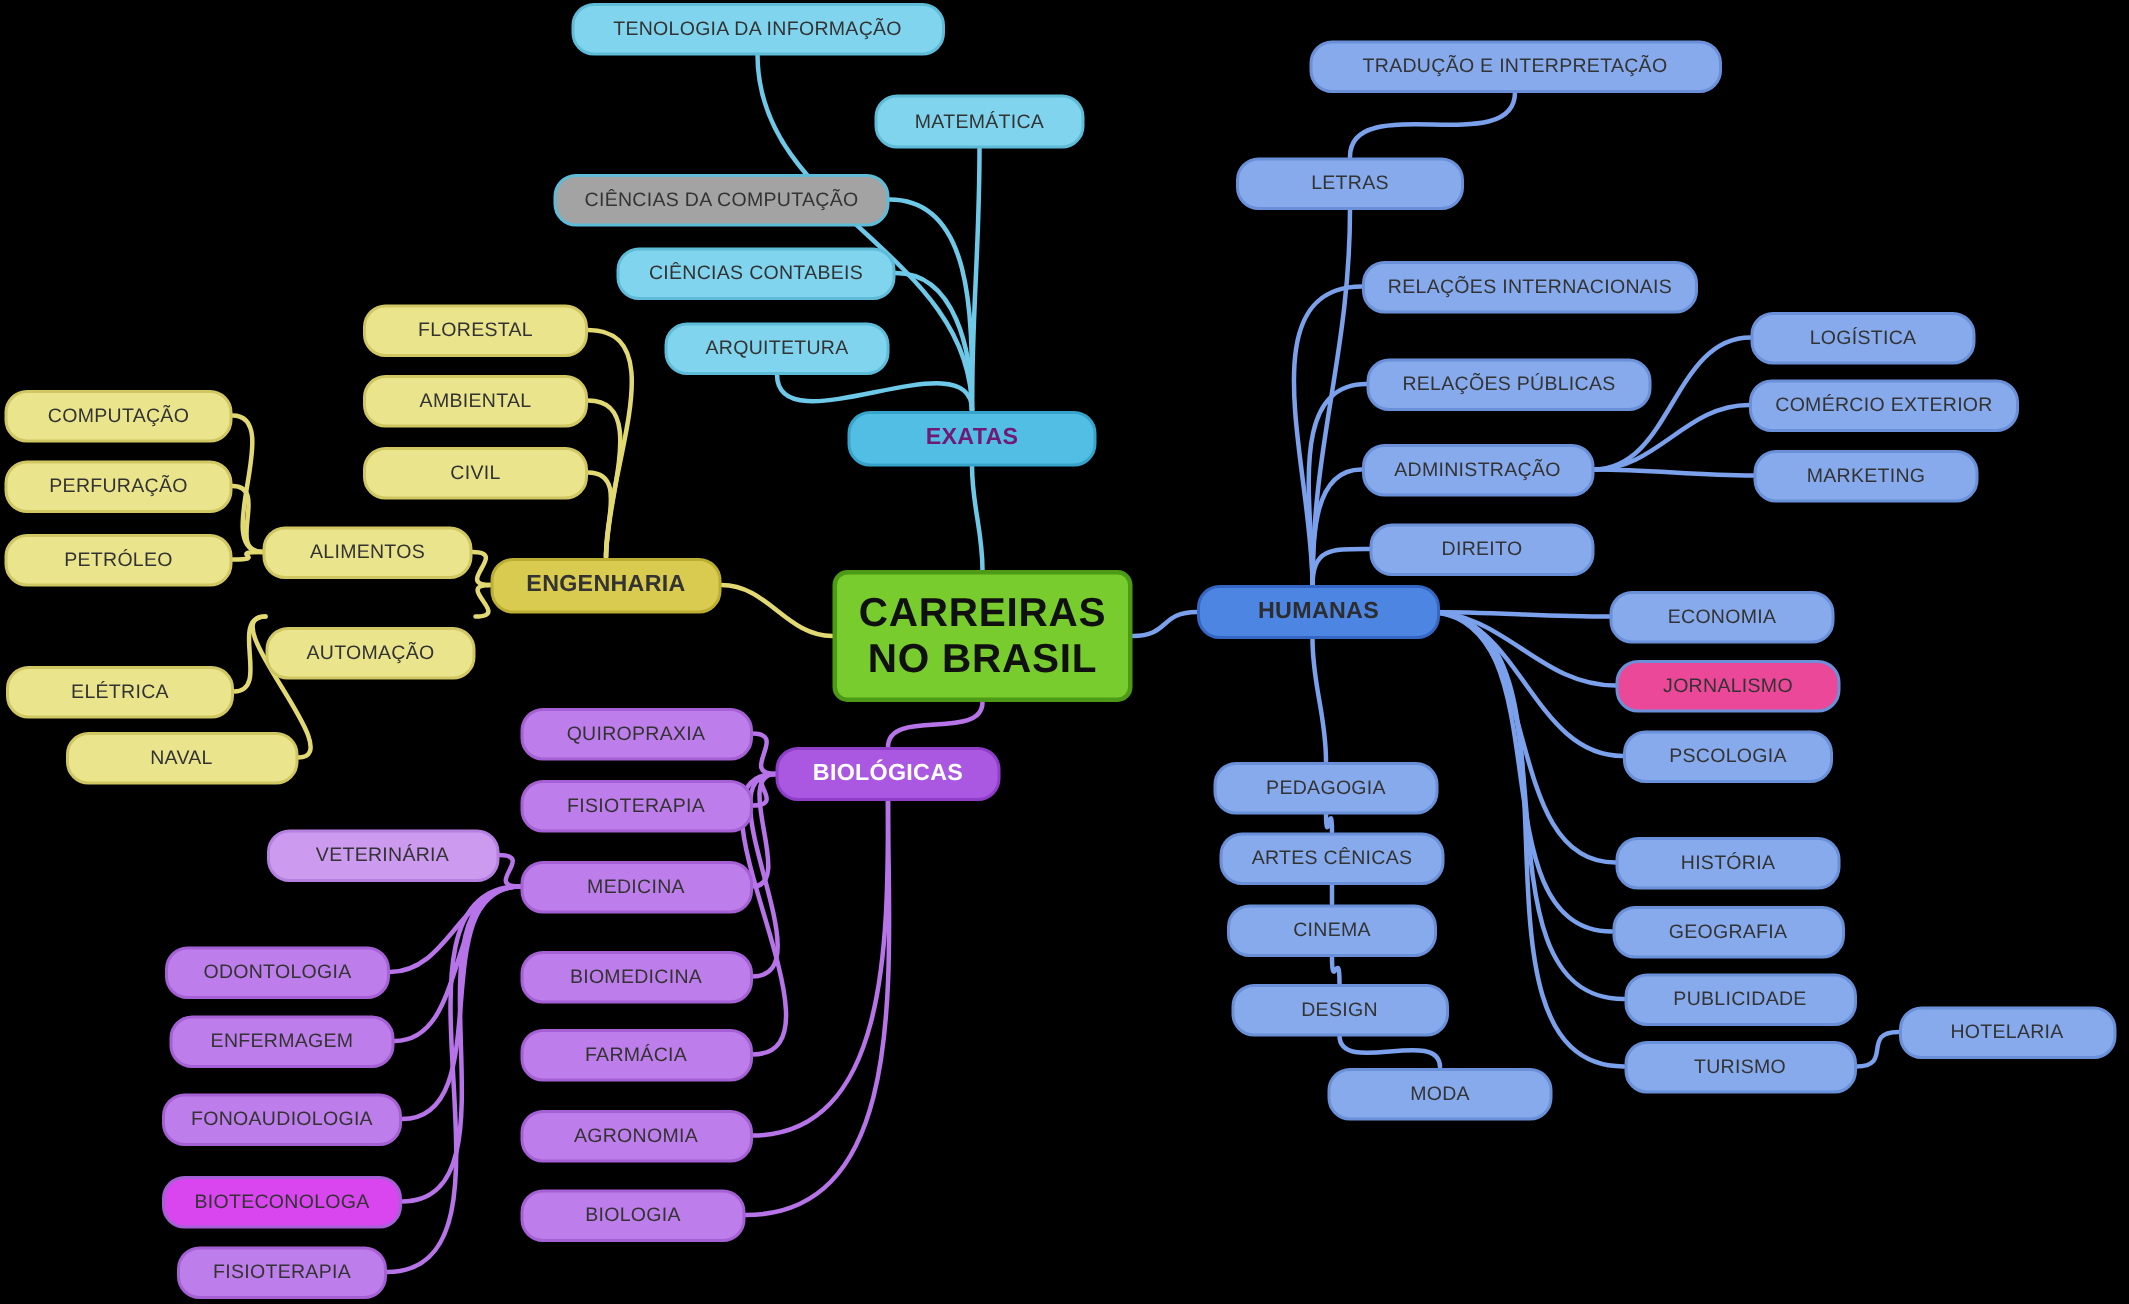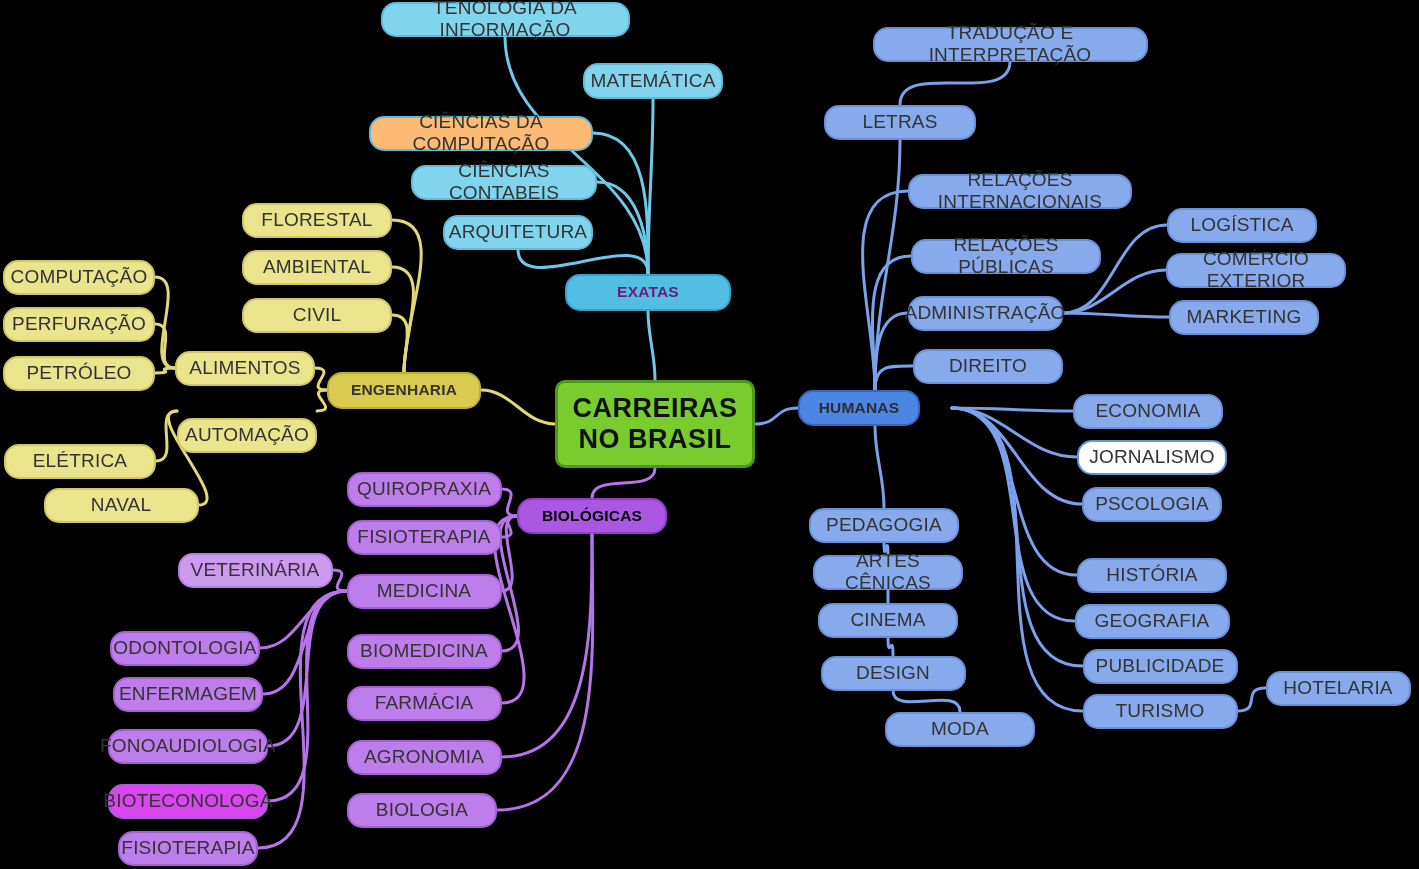--- a/index.html
+++ b/index.html
@@ -18,21 +18,21 @@
     width: 1419px; height: 869px;
   }
   .node {
     position: absolute;
     display: flex;
     align-items: center;
     justify-content: center;
     box-sizing: border-box;
     border: 2px solid;
     border-radius: 15px;
-    font-size: 19px;
+    font-size: 13px;
     line-height: 1.15;
     color: #333;
     text-align: center;
     white-space: pre-line;
     letter-spacing: 0.2px;
     cursor: default;
     user-select: none;
   }
   .node.category {
     font-weight: 700;
@@ -105,60 +105,60 @@
       <path d="M 888 589.5 C 888 614.5, 888 577.5, 888 602.5" fill="none" stroke="#7BA1EC" stroke-width="3" stroke-linecap="round"></path>
       <path d="M 888 637.5 C 888 662.5, 893 630.5, 893 655.5" fill="none" stroke="#7BA1EC" stroke-width="3" stroke-linecap="round"></path>
       <path d="M 893 690.5 C 893 717.1813043159437, 960 684.8186956840563, 960 711.5" fill="none" stroke="#7BA1EC" stroke-width="3" stroke-linecap="round"></path>
     </svg>
   <div id="node-layer">
       <div class="node root" style="left: 555px; top: 380px; width: 200px; height: 88px; background: rgb(121, 204, 45); border-color: rgb(76, 154, 22); color: rgb(16, 16, 16);">CARREIRAS
 NO BRASIL</div>
       <div class="node category" style="left: 565px; top: 273.5px; width: 166px; height: 37px; background: rgb(82, 190, 228); border-color: rgb(54, 163, 203); color: #701a75;">EXATAS</div>
       <div class="node child" style="left: 380.5px; top: 1.5px; width: 249px; height: 35px; background: rgb(129, 212, 238); border-color: rgb(95, 188, 217); color: rgb(51, 51, 51);">TENOLOGIA DA INFORMAÇÃO</div>
       <div class="node child" style="left: 583px; top: 63px; width: 140px; height: 36px; background: rgb(129, 212, 238); border-color: rgb(95, 188, 217); color: rgb(51, 51, 51);">MATEMÁTICA</div>
-      <div class="node child" style="left: 369px; top: 115.5px; width: 224px; height: 35px; background: #fdba74; border-color: rgb(95, 188, 217); color: rgb(51, 51, 51);">CIÊNCIAS DA COMPUTAÇÃO</div>
+      <div class="node child" style="left: 369px; top: 115.5px; width: 224px; height: 35px; background: #a3a3a3; border-color: rgb(95, 188, 217); color: rgb(51, 51, 51);">CIÊNCIAS DA COMPUTAÇÃO</div>
       <div class="node child" style="left: 411px; top: 164.5px; width: 186px; height: 35px; background: rgb(129, 212, 238); border-color: rgb(95, 188, 217); color: rgb(51, 51, 51);">CIÊNCIAS CONTABEIS</div>
       <div class="node child" style="left: 443px; top: 214.5px; width: 150px; height: 35px; background: rgb(129, 212, 238); border-color: rgb(95, 188, 217); color: rgb(51, 51, 51);">ARQUITETURA</div>
       <div class="node category" style="left: 327px; top: 371.5px; width: 154px; height: 37px; background: rgb(217, 203, 79); border-color: rgb(188, 174, 51); color: rgb(51, 51, 51);">ENGENHARIA</div>
       <div class="node child" style="left: 242px; top: 202.5px; width: 150px; height: 35px; background: rgb(234, 228, 140); border-color: rgb(208, 199, 98); color: rgb(51, 51, 51);">FLORESTAL</div>
       <div class="node child" style="left: 242px; top: 249.5px; width: 150px; height: 35px; background: rgb(234, 228, 140); border-color: rgb(208, 199, 98); color: rgb(51, 51, 51);">AMBIENTAL</div>
       <div class="node child" style="left: 242px; top: 297.5px; width: 150px; height: 35px; background: rgb(234, 228, 140); border-color: rgb(208, 199, 98); color: rgb(51, 51, 51);">CIVIL</div>
       <div class="node child" style="left: 175px; top: 350.5px; width: 140px; height: 35px; background: rgb(234, 228, 140); border-color: rgb(208, 199, 98); color: rgb(51, 51, 51);">ALIMENTOS</div>
       <div class="node child" style="left: 177px; top: 393.5px; width: 140px; height: 35px; background: rgb(234, 228, 140); border-color: rgb(208, 199, 98); color: rgb(51, 51, 51); margin-top: 24px;">AUTOMAÇÃO</div>
       <div class="node child" style="left: 3px; top: 259.5px; width: 152px; height: 35px; background: rgb(234, 228, 140); border-color: rgb(208, 199, 98); color: rgb(51, 51, 51); border-radius: 15px;">COMPUTAÇÃO</div>
       <div class="node child" style="left: 3px; top: 306.5px; width: 152px; height: 35px; background: rgb(234, 228, 140); border-color: rgb(208, 199, 98); color: rgb(51, 51, 51);">PERFURAÇÃO</div>
       <div class="node child" style="left: 3px; top: 355.5px; width: 152px; height: 35px; background: rgb(234, 228, 140); border-color: rgb(208, 199, 98); color: rgb(51, 51, 51);">PETRÓLEO</div>
       <div class="node child" style="left: 4px; top: 443.5px; width: 152px; height: 35px; background: rgb(234, 228, 140); border-color: rgb(208, 199, 98); color: rgb(51, 51, 51);">ELÉTRICA</div>
       <div class="node child" style="left: 43.5px; top: 487.5px; width: 155px; height: 35px; background: rgb(234, 228, 140); border-color: rgb(208, 199, 98); color: rgb(51, 51, 51);">NAVAL</div>
-      <div class="node category" style="left: 517px; top: 498px; width: 150px; height: 36px; background: rgb(170, 88, 226); border-color: rgb(143, 62, 201); color: #000000;">BIOLÓGICAS</div>
+      <div class="node category" style="left: 517px; top: 498px; width: 150px; height: 36px; background: rgb(170, 88, 226); border-color: rgb(143, 62, 201); color: #ffffff;">BIOLÓGICAS</div>
       <div class="node child" style="left: 346.5px; top: 471.5px; width: 155px; height: 35px; background: rgb(189, 125, 234); border-color: rgb(165, 96, 213); color: rgb(51, 51, 51);">QUIROPRAXIA</div>
       <div class="node child" style="left: 346.5px; top: 519.5px; width: 155px; height: 35px; background: rgb(189, 125, 234); border-color: rgb(165, 96, 213); color: rgb(51, 51, 51);">FISIOTERAPIA</div>
       <div class="node child" style="left: 346.5px; top: 573.5px; width: 155px; height: 35px; background: rgb(189, 125, 234); border-color: rgb(165, 96, 213); color: rgb(51, 51, 51);">MEDICINA</div>
       <div class="node child" style="left: 177.5px; top: 552.5px; width: 155px; height: 35px; background: rgb(204, 155, 240); border-color: rgb(182, 128, 224); color: rgb(51, 51, 51);">VETERINÁRIA</div>
       <div class="node child" style="left: 346.5px; top: 633.5px; width: 155px; height: 35px; background: rgb(189, 125, 234); border-color: rgb(165, 96, 213); color: rgb(51, 51, 51);">BIOMEDICINA</div>
       <div class="node child" style="left: 346.5px; top: 685.5px; width: 155px; height: 35px; background: rgb(189, 125, 234); border-color: rgb(165, 96, 213); color: rgb(51, 51, 51);">FARMÁCIA</div>
       <div class="node child" style="left: 346.5px; top: 739.5px; width: 155px; height: 35px; background: rgb(189, 125, 234); border-color: rgb(165, 96, 213); color: rgb(51, 51, 51);">AGRONOMIA</div>
       <div class="node child" style="left: 347px; top: 792.5px; width: 150px; height: 35px; background: rgb(189, 125, 234); border-color: rgb(165, 96, 213); color: rgb(51, 51, 51);">BIOLOGIA</div>
       <div class="node child" style="left: 110px; top: 630.5px; width: 150px; height: 35px; background: rgb(189, 125, 234); border-color: rgb(165, 96, 213); color: rgb(51, 51, 51);">ODONTOLOGIA</div>
       <div class="node child" style="left: 113px; top: 676.5px; width: 150px; height: 35px; background: rgb(189, 125, 234); border-color: rgb(165, 96, 213); color: rgb(51, 51, 51);">ENFERMAGEM</div>
       <div class="node child" style="left: 108px; top: 728.5px; width: 160px; height: 35px; background: rgb(189, 125, 234); border-color: rgb(165, 96, 213); color: rgb(51, 51, 51);">FONOAUDIOLOGIA</div>
       <div class="node child" style="left: 108px; top: 783.5px; width: 160px; height: 35px; background: #d946ef; border-color: rgb(165, 96, 213); color: rgb(51, 51, 51);">BIOTECONOLOGA</div>
       <div class="node child" style="left: 118px; top: 830.5px; width: 140px; height: 35px; background: rgb(189, 125, 234); border-color: rgb(165, 96, 213); color: rgb(51, 51, 51);">FISIOTERAPIA</div>
-      <div class="node category" style="left: 798px; top: 390px; width: 122px; height: 36px; background: rgb(77, 133, 226); border-color: rgb(53, 102, 196); color: rgb(45, 45, 45);">HUMANAS</div>
+      <div class="node category" style="left: 798px; top: 390px; width: 162px; height: 36px; background: rgb(77, 133, 226); border-color: rgb(53, 102, 196); color: rgb(45, 45, 45);">HUMANAS</div>
       <div class="node child" style="left: 872.5px; top: 26.5px; width: 275px; height: 35px; background: rgb(134, 170, 236); border-color: rgb(106, 144, 217); color: rgb(51, 51, 51);">TRADUÇÃO E INTERPRETAÇÃO</div>
       <div class="node child" style="left: 824px; top: 104.5px; width: 152px; height: 35px; background: rgb(134, 170, 236); border-color: rgb(106, 144, 217); color: rgb(51, 51, 51);">LETRAS</div>
       <div class="node child" style="left: 908px; top: 173.5px; width: 224px; height: 35px; background: rgb(134, 170, 236); border-color: rgb(106, 144, 217); color: rgb(51, 51, 51);">RELAÇÕES INTERNACIONAIS</div>
       <div class="node child" style="left: 911px; top: 238.5px; width: 190px; height: 35px; background: rgb(134, 170, 236); border-color: rgb(106, 144, 217); color: rgb(51, 51, 51);">RELAÇÕES PÚBLICAS</div>
       <div class="node child" style="left: 907.5px; top: 295.5px; width: 155px; height: 35px; background: rgb(134, 170, 236); border-color: rgb(106, 144, 217); color: rgb(51, 51, 51);">ADMINISTRAÇÃO</div>
       <div class="node child" style="left: 1167px; top: 207.5px; width: 150px; height: 35px; background: rgb(134, 170, 236); border-color: rgb(106, 144, 217); color: rgb(51, 51, 51);">LOGÍSTICA</div>
       <div class="node child" style="left: 1166px; top: 252.5px; width: 180px; height: 35px; background: rgb(134, 170, 236); border-color: rgb(106, 144, 217); color: rgb(51, 51, 51);">COMÉRCIO EXTERIOR</div>
       <div class="node child" style="left: 1169px; top: 299.5px; width: 150px; height: 35px; background: rgb(134, 170, 236); border-color: rgb(106, 144, 217); color: rgb(51, 51, 51);">MARKETING</div>
       <div class="node child" style="left: 913px; top: 348.5px; width: 150px; height: 35px; background: rgb(134, 170, 236); border-color: rgb(106, 144, 217); color: rgb(51, 51, 51);">DIREITO</div>
       <div class="node child" style="left: 1073px; top: 393.5px; width: 150px; height: 35px; background: rgb(134, 170, 236); border-color: rgb(106, 144, 217); color: rgb(51, 51, 51);">ECONOMIA</div>
-      <div class="node child" style="left: 1077px; top: 439.5px; width: 150px; height: 35px; background: #ffffff; border-color: rgb(106, 144, 217); color: rgb(51, 51, 51);">JORNALISMO</div>
+      <div class="node child" style="left: 1077px; top: 439.5px; width: 150px; height: 35px; background: #ec4899; border-color: rgb(106, 144, 217); color: rgb(51, 51, 51);">JORNALISMO</div>
       <div class="node child" style="left: 1082px; top: 486.5px; width: 140px; height: 35px; background: rgb(134, 170, 236); border-color: rgb(106, 144, 217); color: rgb(51, 51, 51);">PSCOLOGIA</div>
       <div class="node child" style="left: 809px; top: 507.5px; width: 150px; height: 35px; background: rgb(134, 170, 236); border-color: rgb(106, 144, 217); color: rgb(51, 51, 51);">PEDAGOGIA</div>
       <div class="node child" style="left: 813px; top: 554.5px; width: 150px; height: 35px; background: rgb(134, 170, 236); border-color: rgb(106, 144, 217); color: rgb(51, 51, 51);">ARTES CÊNICAS</div>
       <div class="node child" style="left: 818px; top: 602.5px; width: 140px; height: 35px; background: rgb(134, 170, 236); border-color: rgb(106, 144, 217); color: rgb(51, 51, 51);">CINEMA</div>
       <div class="node child" style="left: 820.5px; top: 655.5px; width: 145px; height: 35px; background: rgb(134, 170, 236); border-color: rgb(106, 144, 217); color: rgb(51, 51, 51);">DESIGN</div>
       <div class="node child" style="left: 885px; top: 711.5px; width: 150px; height: 35px; background: rgb(134, 170, 236); border-color: rgb(106, 144, 217); color: rgb(51, 51, 51);">MODA</div>
       <div class="node child" style="left: 1077px; top: 557.5px; width: 150px; height: 35px; background: rgb(134, 170, 236); border-color: rgb(106, 144, 217); color: rgb(51, 51, 51);">HISTÓRIA</div>
       <div class="node child" style="left: 1074.5px; top: 603.5px; width: 155px; height: 35px; background: rgb(134, 170, 236); border-color: rgb(106, 144, 217); color: rgb(51, 51, 51);">GEOGRAFIA</div>
       <div class="node child" style="left: 1082.5px; top: 648.5px; width: 155px; height: 35px; background: rgb(134, 170, 236); border-color: rgb(106, 144, 217); color: rgb(51, 51, 51);">PUBLICIDADE</div>
       <div class="node child" style="left: 1082.5px; top: 693.5px; width: 155px; height: 35px; background: rgb(134, 170, 236); border-color: rgb(106, 144, 217); color: rgb(51, 51, 51);">TURISMO</div>

